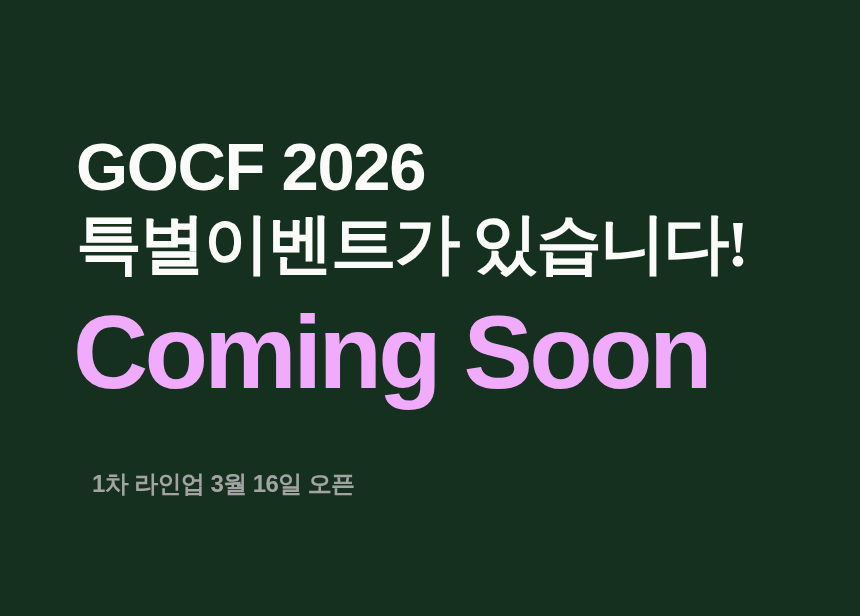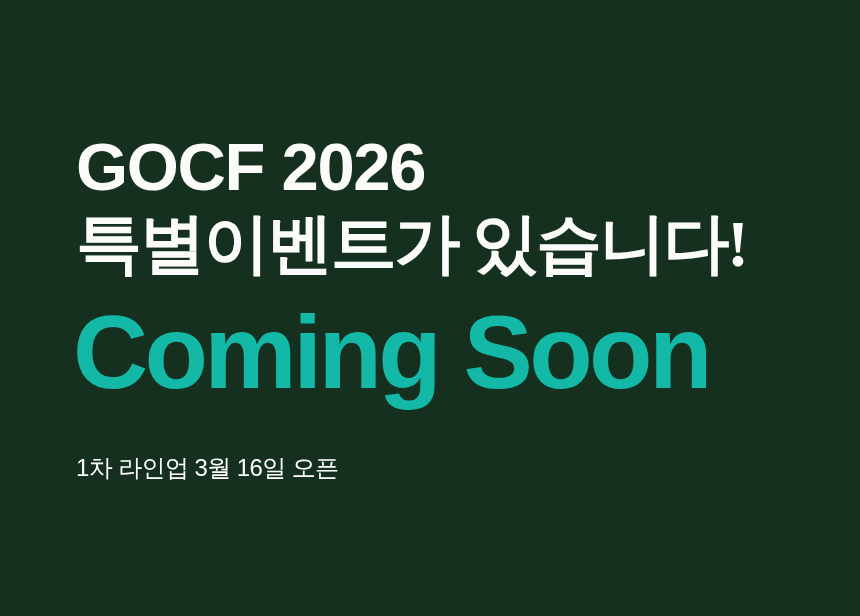--- a/index.html
+++ b/index.html
@@ -59,37 +59,37 @@
     font-size: 66px;
     font-family: Liberation Serif, serif;
   }
 
   
   .display-headline {
     position: absolute;
     left: -3px;
     top: 300px;
     margin: 0;
-    color: #14b8a6;
+    color: #f0abfc;
     font-size: 104px;
     font-weight: 700;
     line-height: 1.0;
     letter-spacing: -0.035em;
     white-space: nowrap;
   }
 
   
   .subtitle-note {
     position: absolute;
     left: 0;
     top: 452px;
-    margin: 0;
-    color: #ffffff;
+    margin: 16px;
+    color: #a3a3a3;
     font-size: 24px;
-    font-weight: 400;
+    font-weight: 700;
     line-height: 1.3;
     letter-spacing: -0.025em;
     white-space: nowrap;
   }
 </style>
 </head>
 <body>
 
 <div class="promo-banner">
   <div class="promo-content">

